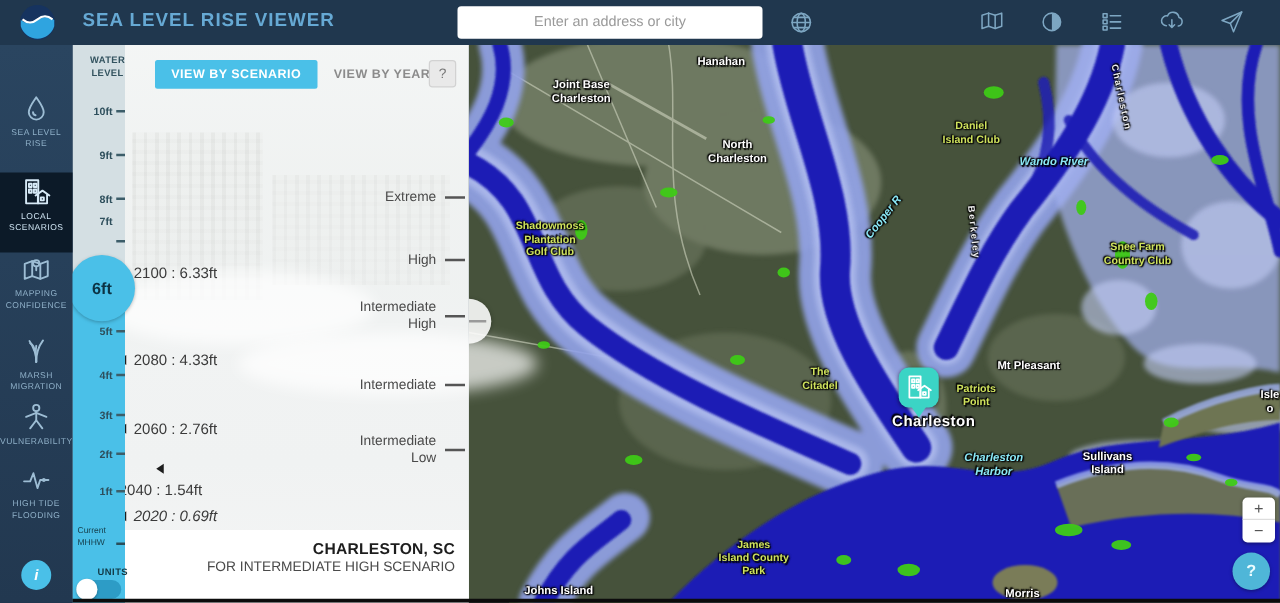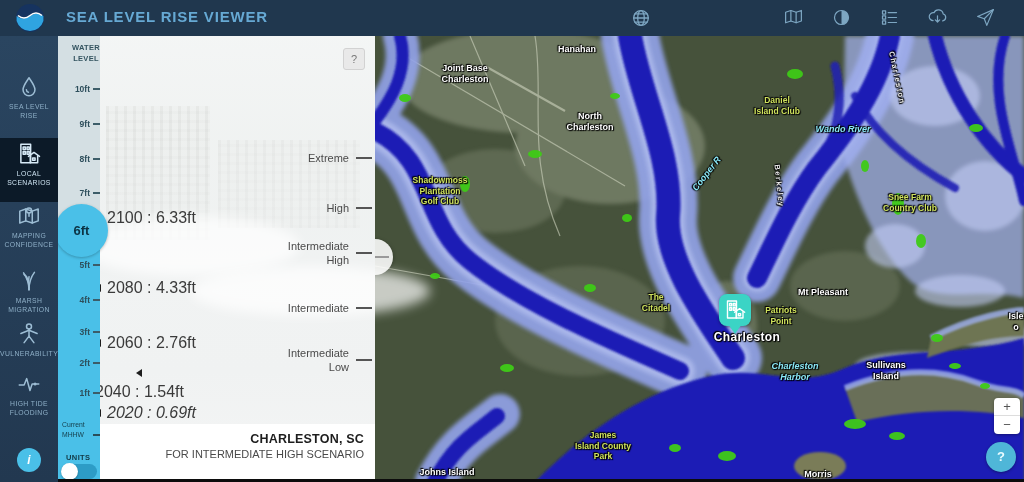--- a/index.html
+++ b/index.html
@@ -33,21 +33,21 @@
   
   #ruler{position:absolute;left:58px;top:36px;width:42px;height:446px;background:rgba(226,236,239,.93);z-index:20;}
   #ruler-title{position:absolute;top:6px;left:0;width:100%;text-align:center;font-size:7.5px;font-weight:bold;color:#33535f;letter-spacing:.3px;line-height:1.5;padding-left:14px;}
   .tick-label{position:absolute;right:10px;transform:translateY(-50%);font-size:8.5px;font-weight:bold;color:#2e4f5c;}
   .tick-dash{position:absolute;right:0;width:7px;height:2px;background:#3c5d69;transform:translateY(-50%);}
   #ruler-fill{position:absolute;left:0;top:192px;width:42px;height:254px;background:#4ac0e8;}
   #level-bubble{position:absolute;left:-3px;top:168px;width:53px;height:53px;border-radius:50%;background:#4ac0e8;z-index:30;
     text-align:center;line-height:53px;font-size:13px;font-weight:bold;color:#0c3344;cursor:grab;box-shadow:0 1px 3px rgba(0,0,0,.25);}
   #mhhw-label{position:absolute;left:4px;top:384px;font-size:6.8px;line-height:1.5;color:#16404e;z-index:31;}
   #mhhw-dash{position:absolute;right:0;top:398px;width:7px;height:2px;background:#2a4e5a;z-index:31;}
-  #units-label{position:absolute;left:8px;top:417px;font-size:7.5px;font-weight:bold;color:#123844;letter-spacing:.4px;z-index:31;}
+  #units-label{position:absolute;left:20px;top:417px;font-size:7.5px;font-weight:bold;color:#123844;letter-spacing:.4px;z-index:31;}
   #units-toggle{position:absolute;left:3px;top:428px;width:36px;height:15px;border-radius:8px;background:#2d9cc6;z-index:31;cursor:pointer;}
   #units-knob{position:absolute;left:0;top:-1px;width:17px;height:17px;border-radius:50%;background:#fff;box-shadow:0 1px 2px rgba(0,0,0,.3);}
 
   
   #panel{position:absolute;left:100px;top:36px;width:275px;height:446px;background:#eef0ef;z-index:10;overflow:visible;}
   .bldg{position:absolute;opacity:.45;
     background:repeating-linear-gradient(90deg,rgba(175,175,170,.55) 0 3px,rgba(228,228,224,.55) 3px 9px),
                repeating-linear-gradient(0deg,rgba(185,185,180,.55) 0 3px,rgba(230,230,226,.55) 3px 9px);}
   #bldg1{left:6px;top:70px;width:104px;height:134px;}
   #bldg2{left:118px;top:104px;width:142px;height:88px;opacity:.32;}
@@ -58,21 +58,21 @@
   .tab{font-size:10px;font-weight:bold;letter-spacing:.4px;padding:6px 13px;color:#8b8b8b;cursor:pointer;border-radius:2px;}
   .tab.active{background:#4ac0e8;color:#fff;}
   #help-box{position:absolute;right:10px;top:12px;width:22px;height:22px;background:#e9e9e9;border:1px solid #d2d2d2;border-radius:3px;
     text-align:center;line-height:21px;font-size:11px;color:#777;cursor:pointer;z-index:5;}
   .scn{position:absolute;right:0;transform:translateY(-50%);z-index:4;}
   .scn-label{position:absolute;right:26px;top:50%;transform:translateY(-50%);white-space:pre-line;text-align:right;
     font-size:11px;color:#4a4a4a;line-height:1.3;width:120px;}
   .scn-tick{position:absolute;right:3px;top:50%;width:16px;height:2px;background:#555;transform:translateY(-50%);}
   .yr{position:absolute;left:-5px;transform:translateY(-50%);display:flex;align-items:center;gap:6px;z-index:4;}
   .yr-tri{width:0;height:0;border-top:4px solid transparent;border-bottom:4px solid transparent;border-right:6px solid #1d1d1d;}
-  .yr-label{font-size:16px;color:#3a3a3a;}
+  .yr-label{font-size:12px;color:#3a3a3a;}
   #loc-block{position:absolute;left:0;bottom:0;width:100%;height:58px;background:#fff;z-index:5;}
   #loc-name{position:absolute;right:11px;top:8px;font-size:12.5px;font-weight:bold;color:#1d1d1d;letter-spacing:.2px;}
   #loc-sub{position:absolute;right:11px;top:24px;font-size:11px;color:#4a4a4a;}
 
   
   #map{position:absolute;left:375px;top:36px;width:649px;height:446px;overflow:hidden;background:#46523b;z-index:8;cursor:grab;}
   #map svg.sat{position:absolute;left:0;top:0;width:100%;height:100%;}
   .map-label{position:absolute;text-align:center;line-height:1.25;white-space:pre-line;pointer-events:none;
     text-shadow:0 0 2px #000,0 0 2px #000,1px 1px 1px #000,-1px -1px 1px #000;}
   .ml-place{color:#fff;font-size:9px;font-weight:bold;}
@@ -102,20 +102,21 @@
 
   <div id="header">
     <div id="logo">
       <svg viewBox="0 0 28 28">
         <circle cx="14" cy="14" r="14" fill="#16335f"></circle>
         <path d="M0.6 12 Q7 17 14 12 T27.4 12 L27.4 17 A14 14 0 0 1 0.6 17 Z" fill="#2fa4e0"></path>
         <path d="M2 11.5 Q8 16.5 14 11.5 T26 11.5" fill="none" stroke="#fff" stroke-width="1.6"></path>
       </svg>
     </div>
     <div id="app-title">SEA LEVEL RISE VIEWER</div>
+    <input id="search-box" type="text" placeholder="Enter an address or city" style="">
     <div id="globe-btn"><svg viewBox="0 0 24 24" fill="none" stroke="currentColor" stroke-width="1.4" stroke-linecap="round" stroke-linejoin="round">
           <circle cx="12" cy="12" r="8"></circle>
           <ellipse cx="12" cy="12" rx="3.6" ry="8"></ellipse>
           <path d="M4 12 h16 M5.2 7.5 h13.6 M5.2 16.5 h13.6"></path>
         </svg></div>
     <div id="toolbar">
         <div class="tb-icon"><svg viewBox="0 0 24 24" fill="none" stroke="currentColor" stroke-width="1.4" stroke-linecap="round" stroke-linejoin="round">
             <path d="M3 6 L9 4 L15 6 L21 4 V16 L15 18 L9 16 L3 18 Z"></path>
             <path d="M9 4 V16 M15 6 V18"></path>
           </svg></div>
@@ -216,21 +217,21 @@
     <div id="units-label">UNITS</div>
     <div id="units-toggle">
         <div id="units-knob"></div>
       </div>
   <div class="tick-label" style="top: 53px;">10ft</div>
       <div class="tick-dash" style="top: 53px;"></div>
       <div class="tick-label" style="top: 88px;">9ft</div>
       <div class="tick-dash" style="top: 88px;"></div>
       <div class="tick-label" style="top: 123px; padding-left: 48px;">8ft</div>
       <div class="tick-dash" style="top: 123px;"></div>
-      <div class="tick-label" style="top: 157px;">7ft</div>
+      <div class="tick-label" style="top: 141px;">7ft</div>
       <div class="tick-dash" style="top: 157px;"></div>
       <div class="tick-label" style="top: 192px;">6ft</div>
       <div class="tick-dash" style="top: 192px;"></div>
       <div class="tick-label" style="top: 229px;">5ft</div>
       <div class="tick-dash" style="top: 229px;"></div>
       <div class="tick-label" style="top: 264px;">4ft</div>
       <div class="tick-dash" style="top: 264px;"></div>
       <div class="tick-label" style="top: 296px;">3ft</div>
       <div class="tick-dash" style="top: 296px;"></div>
       <div class="tick-label" style="top: 327px;">2ft</div>
@@ -239,20 +240,24 @@
       <div class="tick-dash" style="top: 357px;"></div>
       <div id="level-bubble">6ft</div>
     </div>
 
   <div id="panel">
     <div class="bldg" id="bldg1"></div>
     <div class="bldg" id="bldg2"></div>
     <div id="photo-fade"></div>
     <div class="wave" style="left:-20px;top:180px;width:220px;height:60px;"></div>
     <div class="wave" style="left:90px;top:230px;width:240px;height:50px;"></div>
+    <div id="tabs">
+        <div class="tab active">VIEW BY SCENARIO</div>
+        <div class="tab">VIEW BY YEAR</div>
+      </div>
     <div id="help-box">?</div>
     <div id="scenarios">
         <div class="scn" style="top: 122px; width: 170px; height: 30px;">
           <span class="scn-label">Extreme</span>
           <span class="scn-tick"></span>
         </div>
         <div class="scn" style="top: 172px; width: 170px; height: 30px;">
           <span class="scn-label">High</span>
           <span class="scn-tick"></span>
         </div>

